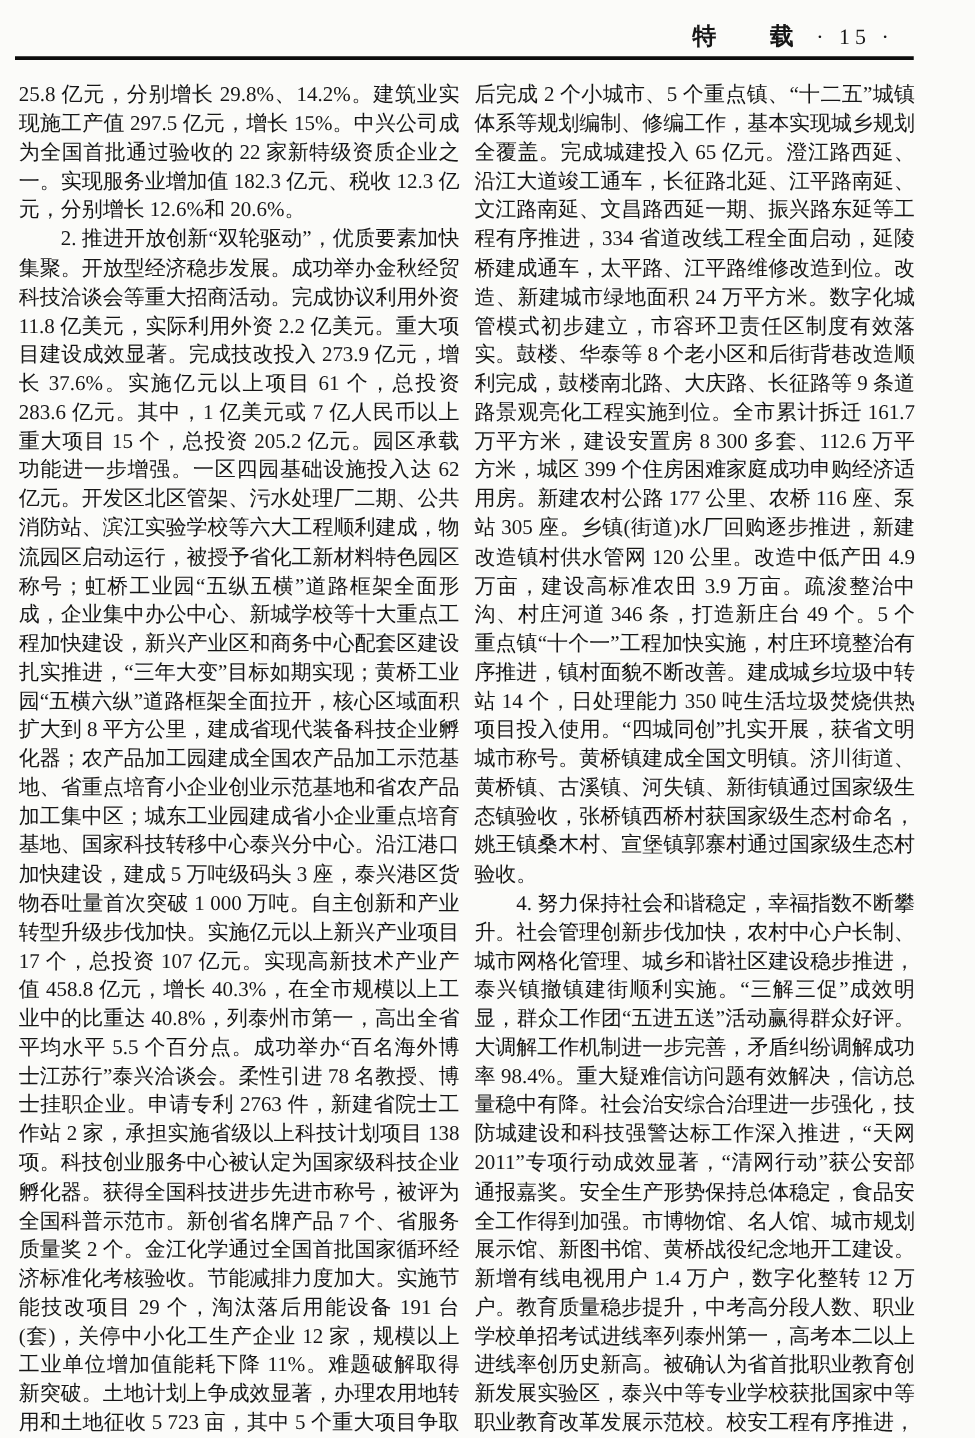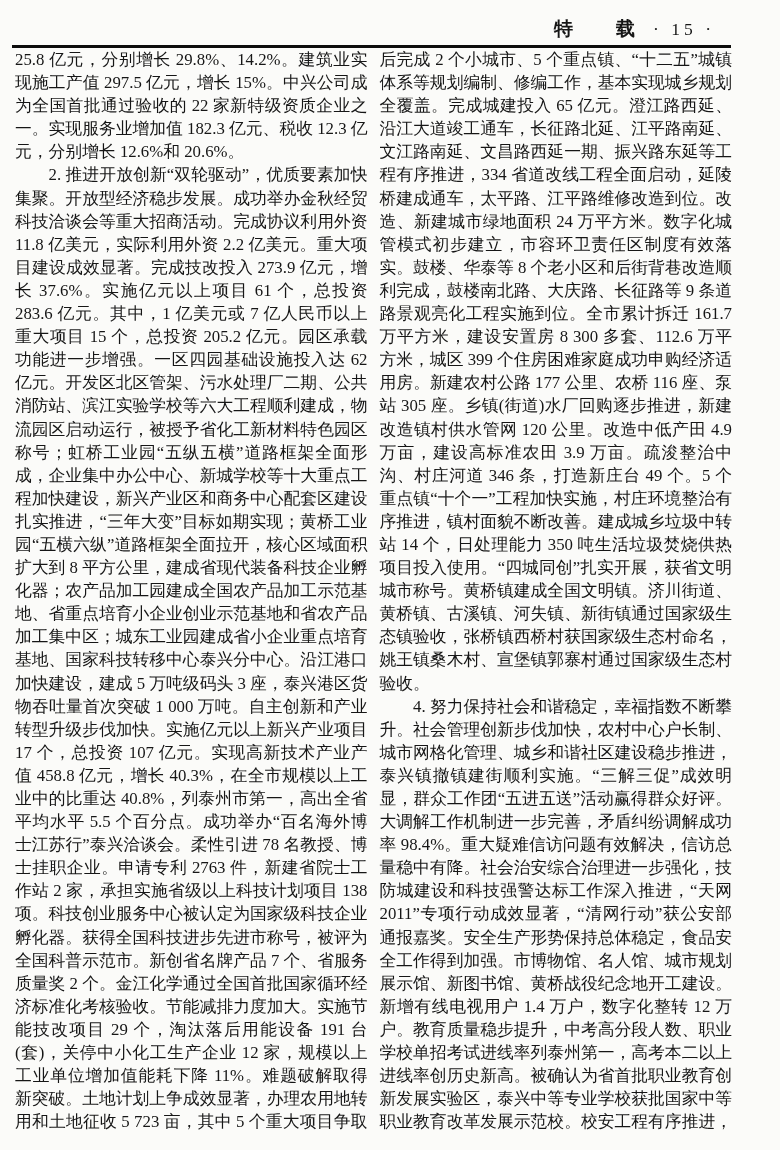--- a/index.html
+++ b/index.html
@@ -40,21 +40,21 @@
   .header-rule {
     position: absolute;
     top: 45px;
     left: 12px;
     right: 10px;
     height: 3px;
     background: #0c0c0c;
   }
   .content-columns {
     position: absolute;
-    top: 48px;
+    top: 64px;
     left: 15px;
     right: 9px;
     height: 1086px;
     display: flex;
     gap: 12px;
     overflow: hidden;
   }
   .text-col {
     flex: 1 1 0;
     min-width: 0;

